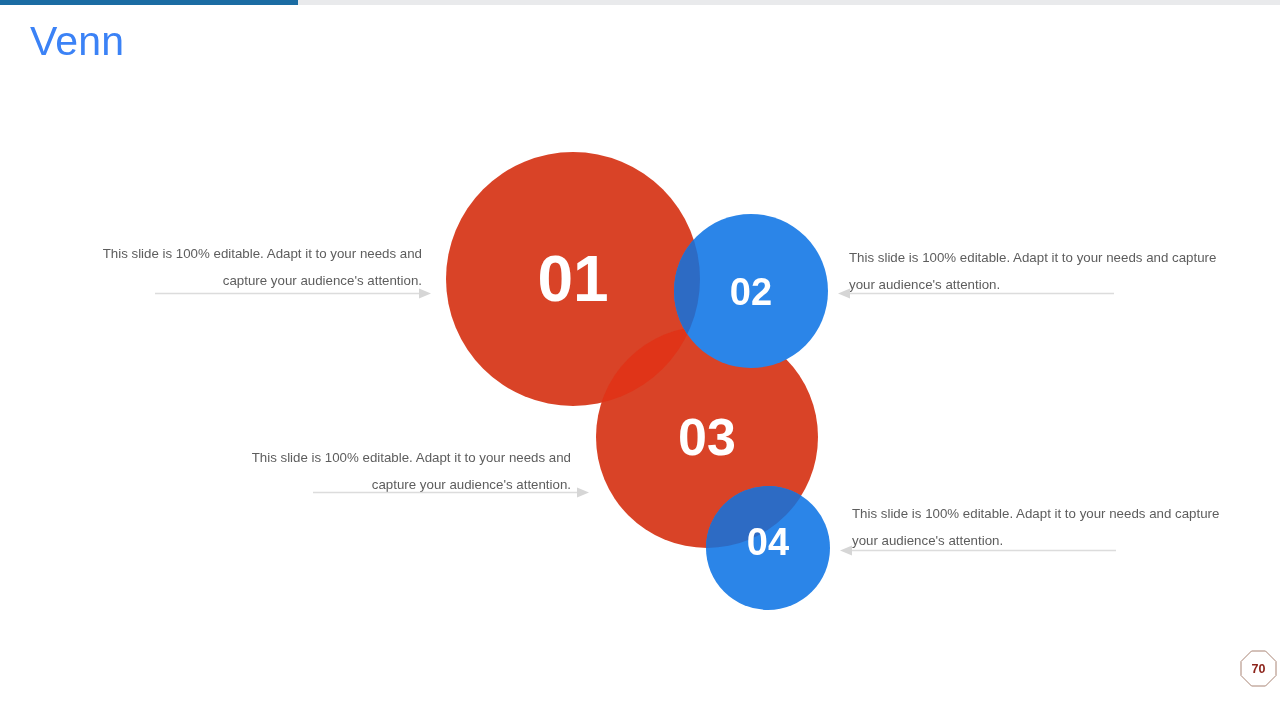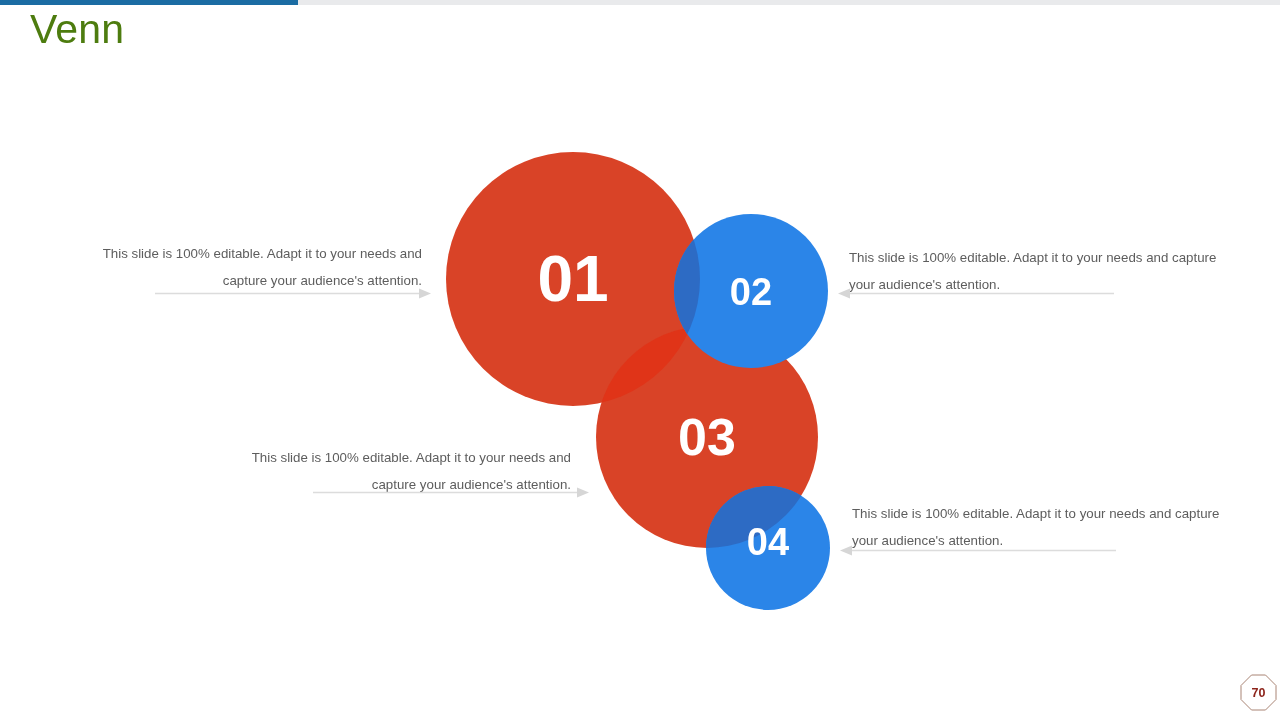--- a/index.html
+++ b/index.html
@@ -31,24 +31,24 @@
     left: 0;
     width: 298px;
     height: 5px;
     background: #1b6ca3;
   }
 
   
   #page-title {
     position: absolute;
     left: 30px;
-    top: 6px;
+    top: 18px;
     font-size: 41px;
     font-weight: 400;
-    color: #4d7c0f;
+    color: #3b82f6;
     letter-spacing: 0.2px;
     line-height: 46px;
     font-family: "Liberation Sans", sans-serif;
   }
 
   
   #venn-stage {
     position: absolute;
     left: 0;
     top: 0;
@@ -76,21 +76,21 @@
   .connector {
     position: absolute;
     height: 11px;
   }
   .connector svg { display: block; }
 
   
   #page-badge {
     position: absolute;
     left: 1240px;
-    top: 674px;
+    top: 650px;
     width: 37px;
     height: 37px;
   }
   #page-badge svg { display: block; }
   #page-badge .badge-num {
     position: absolute;
     left: 0;
     top: 0;
     width: 37px;
     height: 37px;

